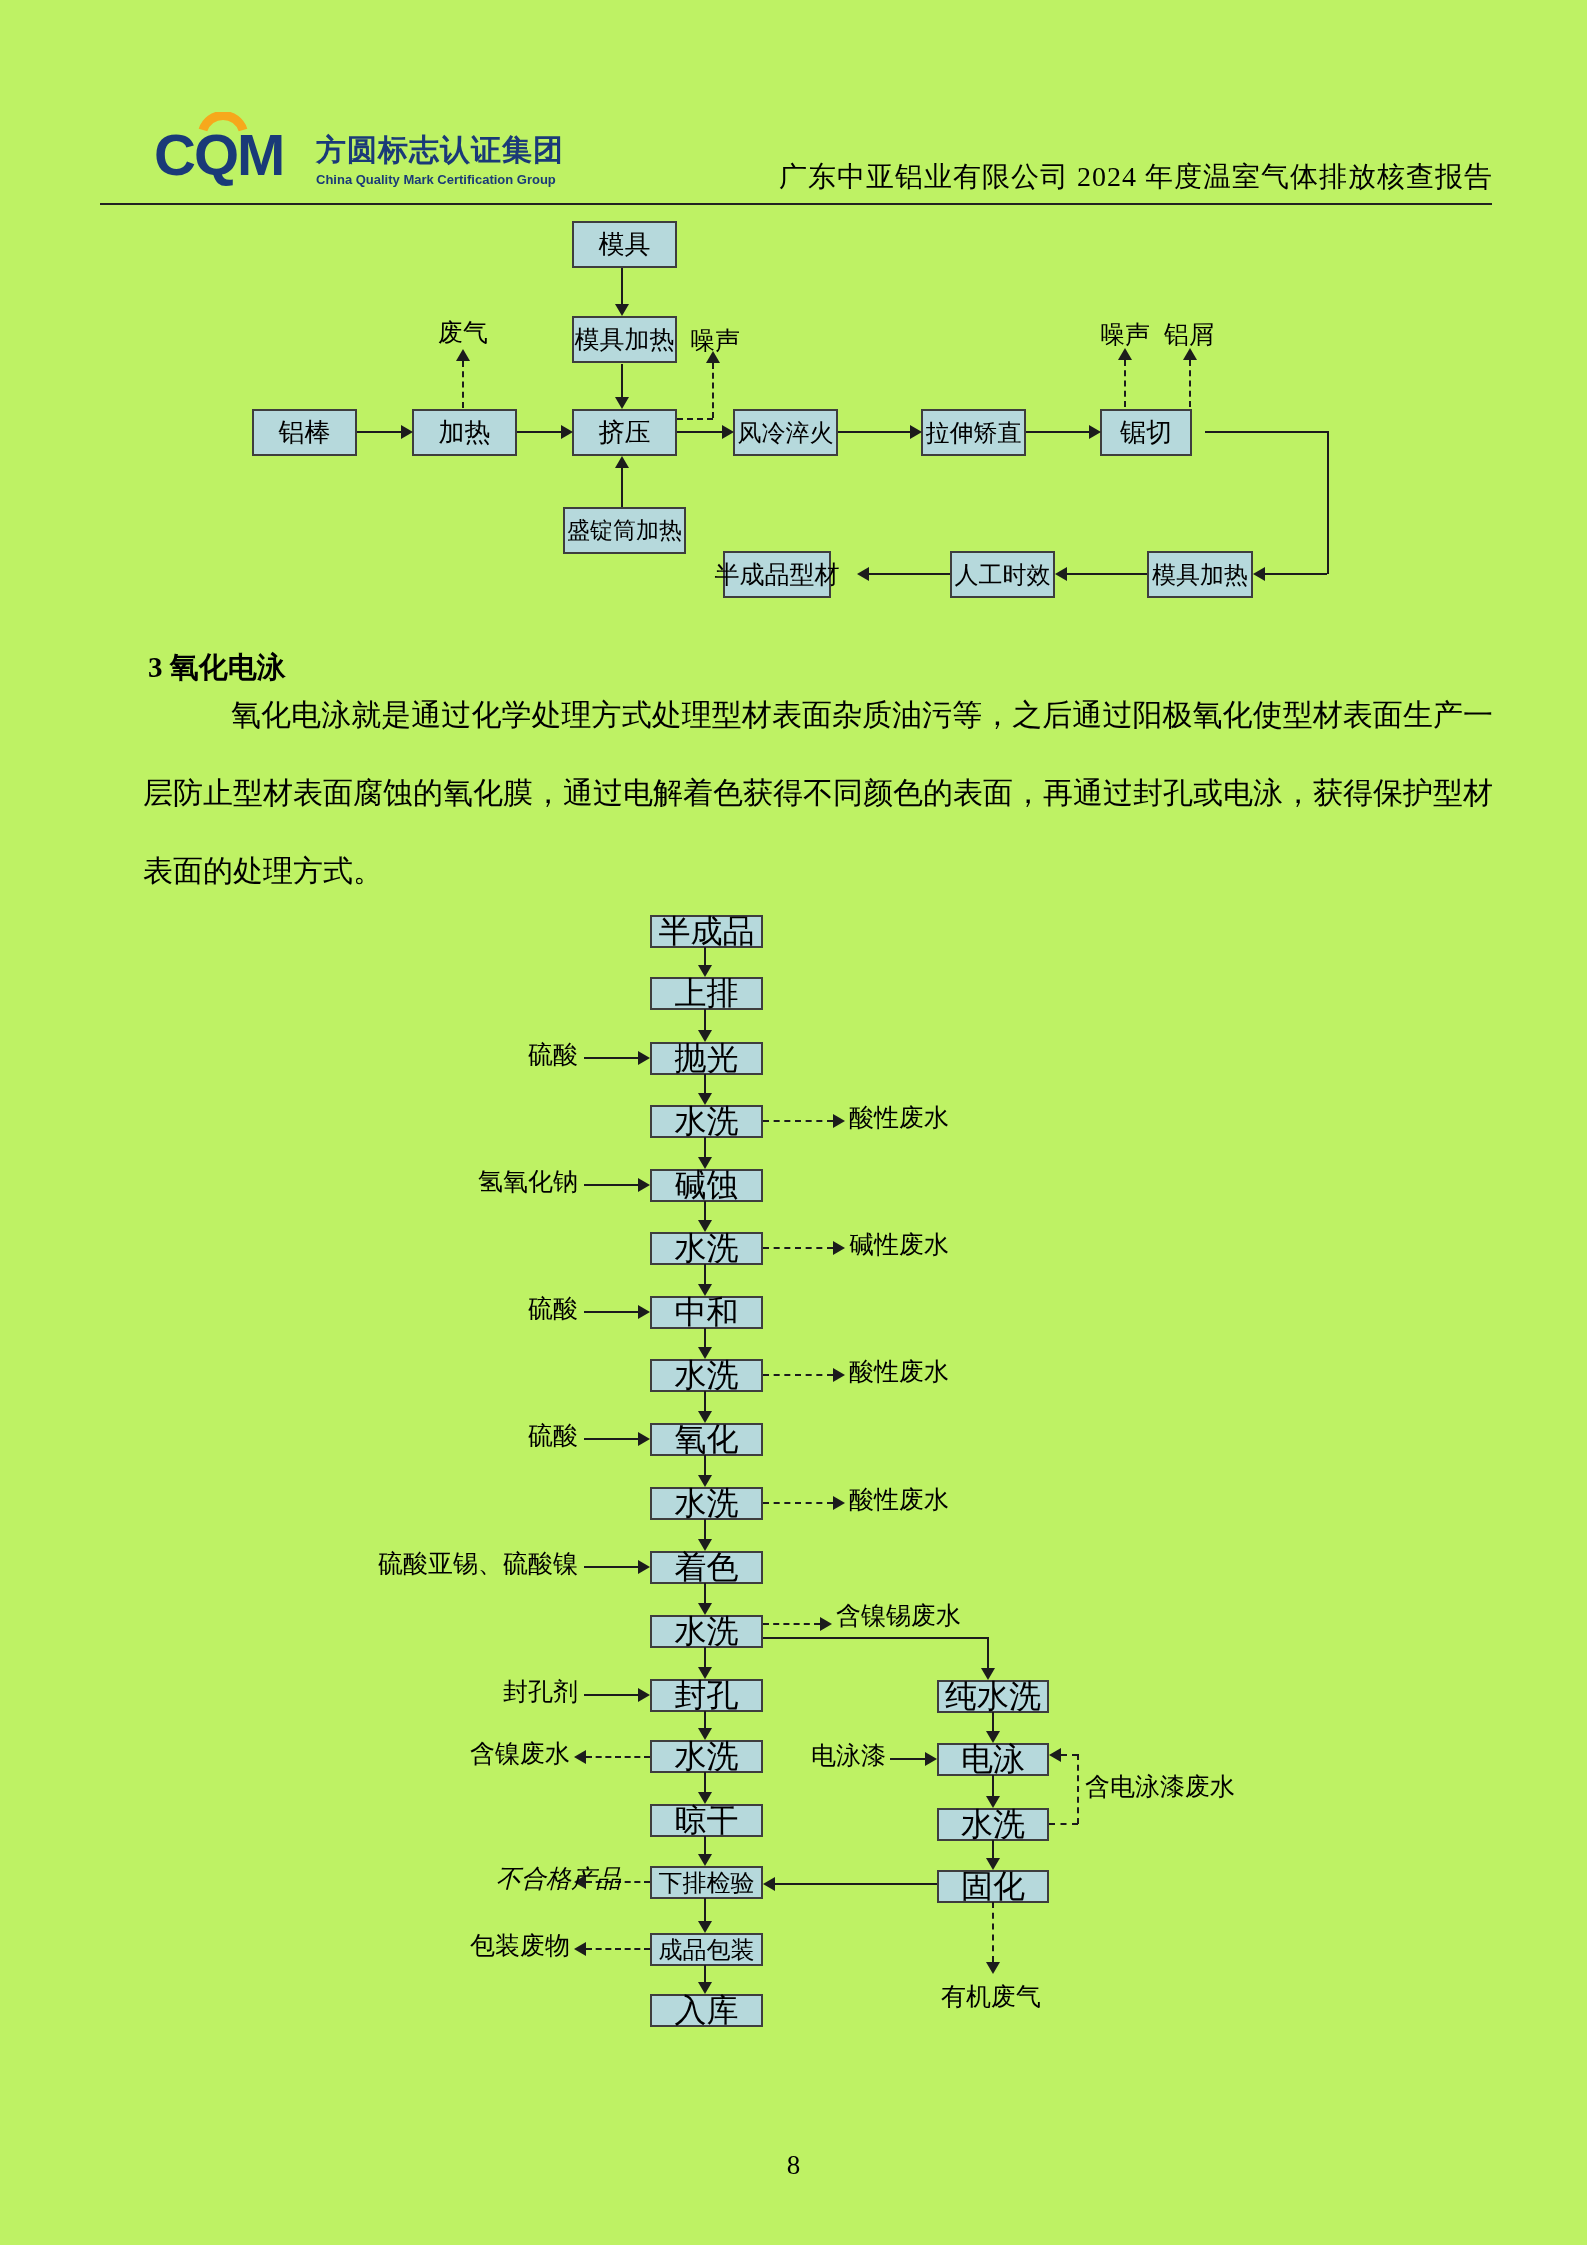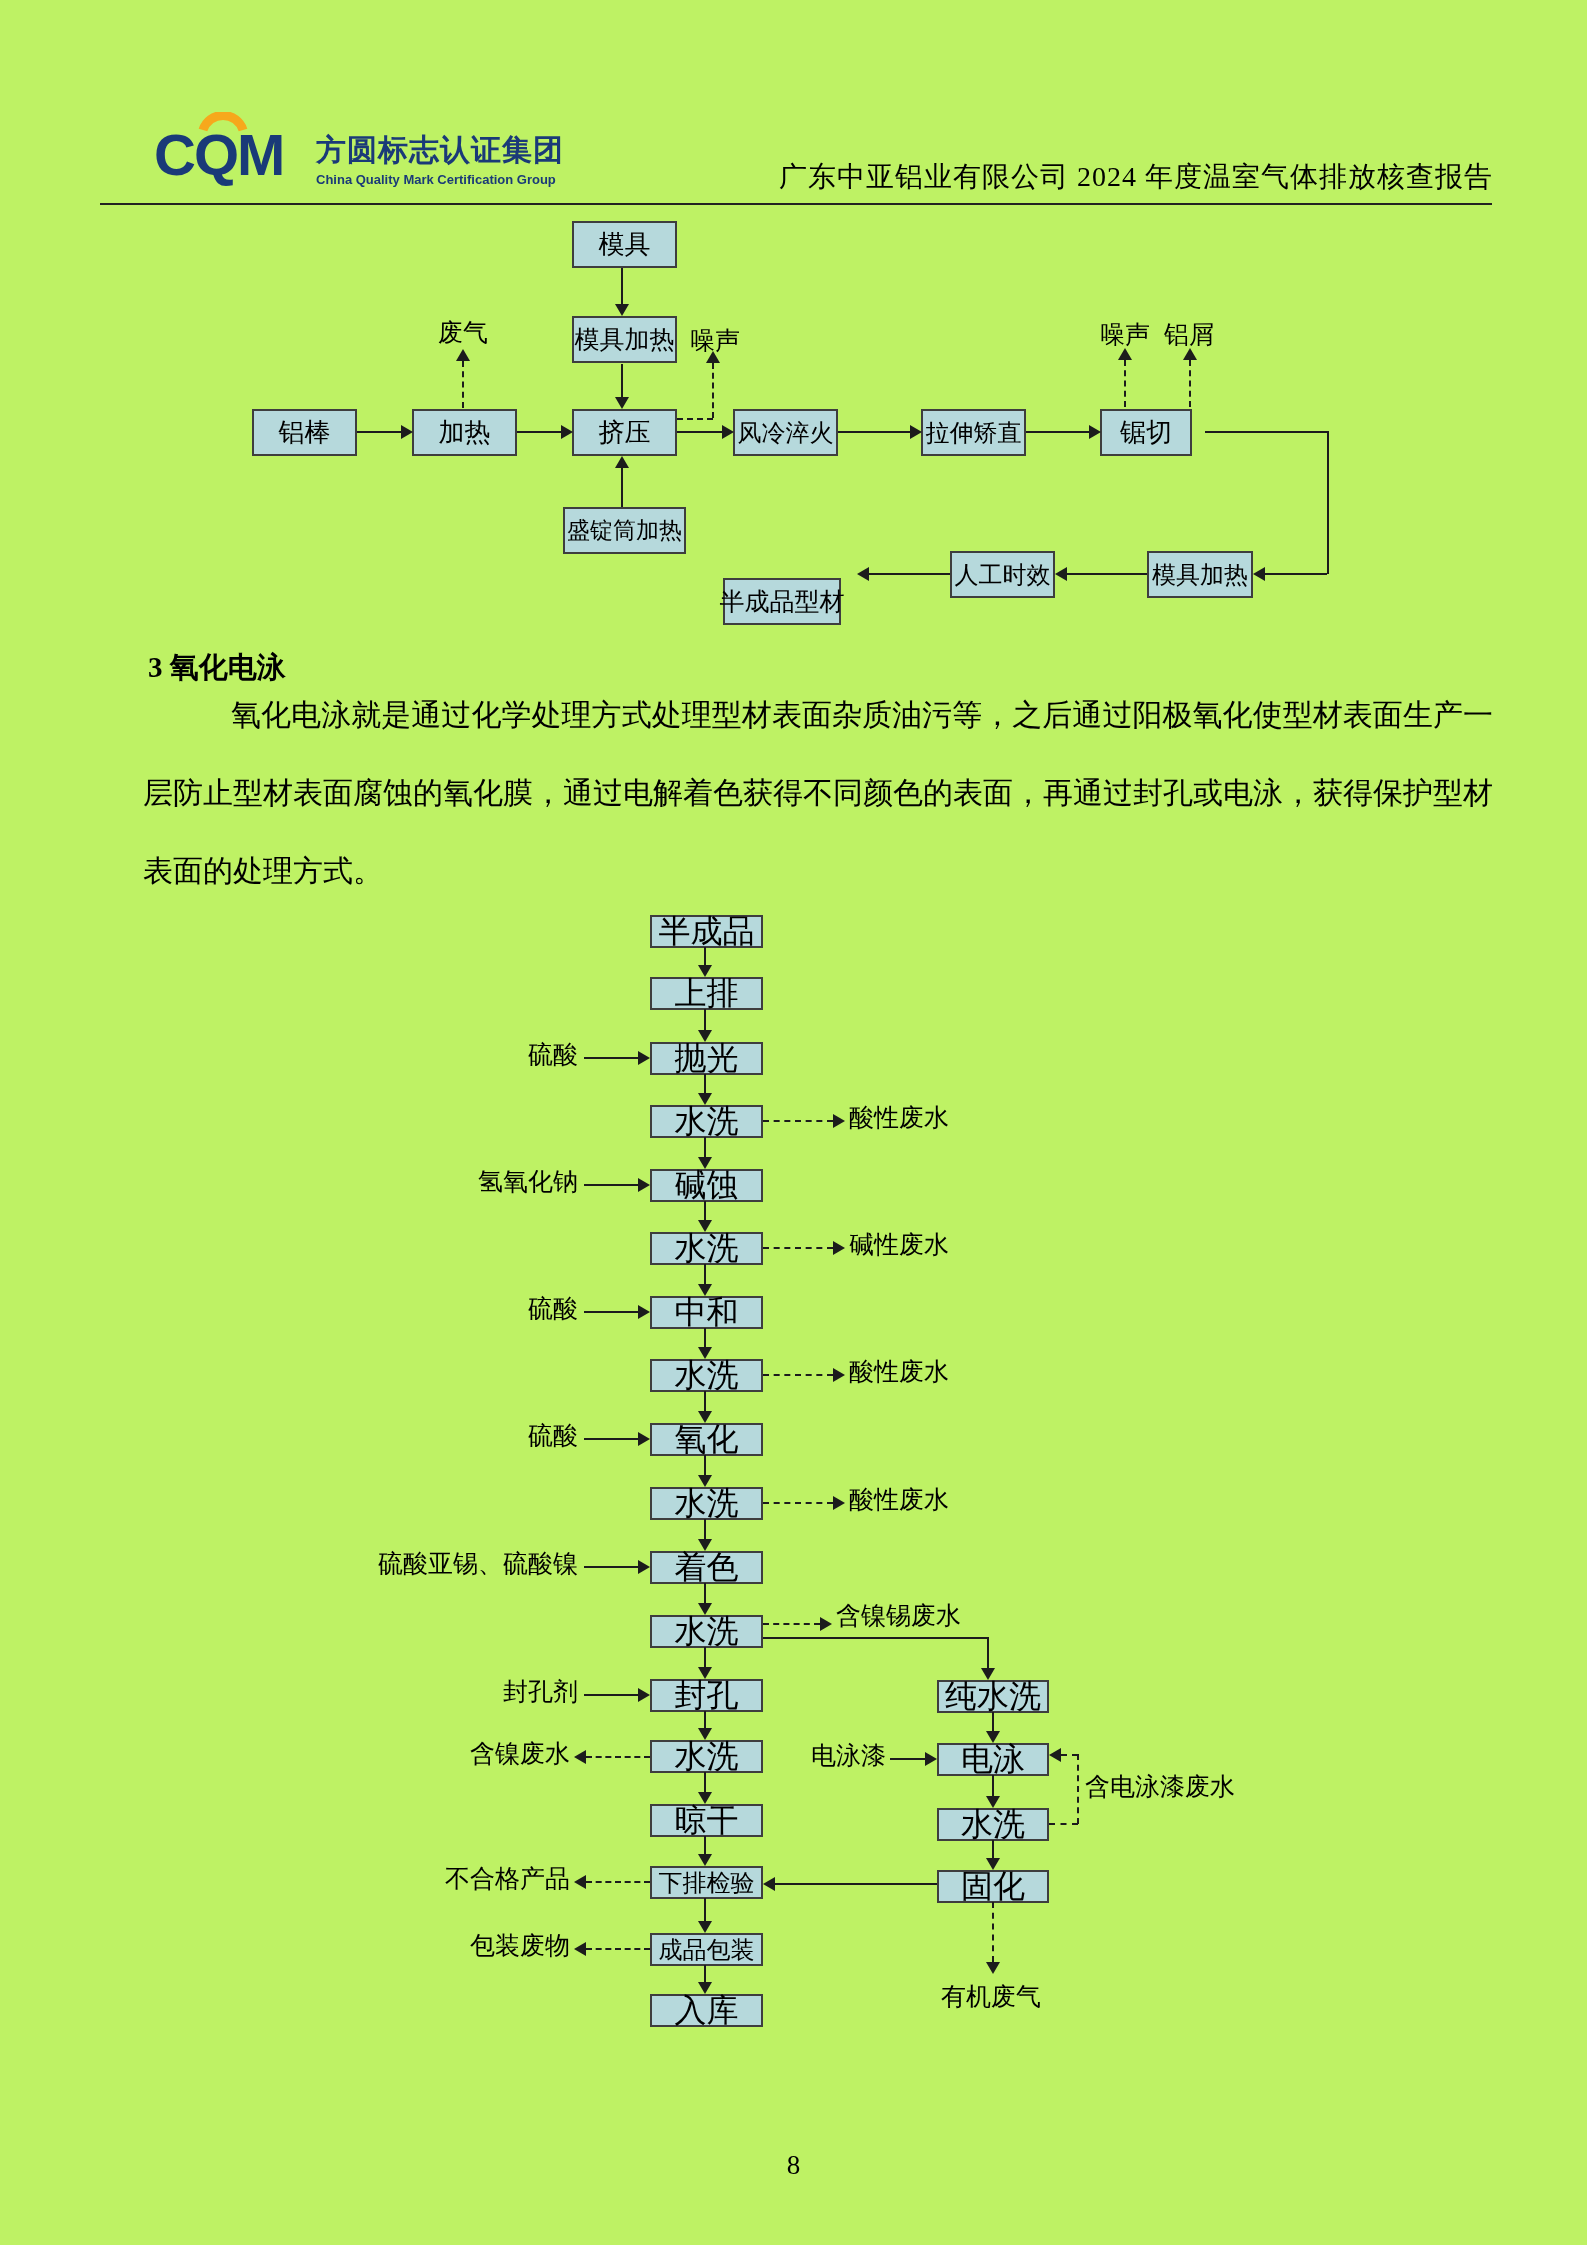--- a/index.html
+++ b/index.html
@@ -55,21 +55,21 @@
 
   <div class="box b1" style="left:572px;top:221px;width:105px;">模具</div>
   <div class="box b1" style="left:572px;top:316px;width:105px;font-size:25px;">模具加热</div>
   <div class="box b1" style="left:252px;top:409px;width:105px;">铝棒</div>
   <div class="box b1" style="left:412px;top:409px;width:105px;">加热</div>
   <div class="box b1" style="left:572px;top:409px;width:105px;">挤压</div>
   <div class="box b1" style="left:733px;top:409px;width:105px;font-size:24px;">风冷淬火</div>
   <div class="box b1" style="left:921px;top:409px;width:105px;font-size:24px;">拉伸矫直</div>
   <div class="box b1" style="left:1100px;top:409px;width:92px;">锯切</div>
   <div class="box b1" style="left:563px;top:507px;width:123px;font-size:23px;">盛锭筒加热</div>
-  <div class="box b1" style="left:723px;top:578px;width:118px;font-size:25px;">半成品型材</div>
+  <div class="box b1" style="left:723px;top:551px;width:108px;font-size:25px;">半成品型材</div>
   <div class="box b1" style="left:950px;top:551px;width:105px;font-size:24px;">人工时效</div>
   <div class="box b1" style="left:1147px;top:551px;width:106px;font-size:24px;">模具加热</div>
 
   <div class="vl" style="left:621px;top:268px;height:36px;"></div>
   <div class="ar dn" style="left:615px;top:304px;"></div>
   <div class="vl" style="left:621px;top:364px;height:33px;"></div>
   <div class="ar dn" style="left:615px;top:397px;"></div>
   <div class="hl" style="left:357px;top:431px;width:44px;"></div>
   <div class="ar rt" style="left:401px;top:425px;"></div>
   <div class="hl" style="left:517px;top:431px;width:44px;"></div>
@@ -228,20 +228,20 @@
 
   <div class="vd" style="left:992px;top:1902px;height:60px;"></div>
   <div class="ar dn" style="left:986px;top:1962px;"></div>
   <div class="lbl" style="left:941px;top:1984px;">有机废气</div>
 
   <div class="hd" style="left:586px;top:1756px;width:64px;"></div>
     <div class="ar lf" style="left:574px;top:1750px;"></div>
   <div class="lbl" style="right:1017px;top:1741px;">含镍废水</div>
   <div class="hd" style="left:586px;top:1881px;width:64px;"></div>
     <div class="ar lf" style="left:574px;top:1875px;"></div>
-  <div class="lbl" style="right:1017px;top:1866px;">不合格产品</div>
+  <div class="lbl" style="right:966px;top:1866px;font-style:italic;">不合格产品</div>
   <div class="hd" style="left:586px;top:1948px;width:64px;"></div>
     <div class="ar lf" style="left:574px;top:1942px;"></div>
   <div class="lbl" style="right:1017px;top:1933px;">包装废物</div>
 
   <div class="pageno">8</div>
 
 </div>
 
 </body></html>

